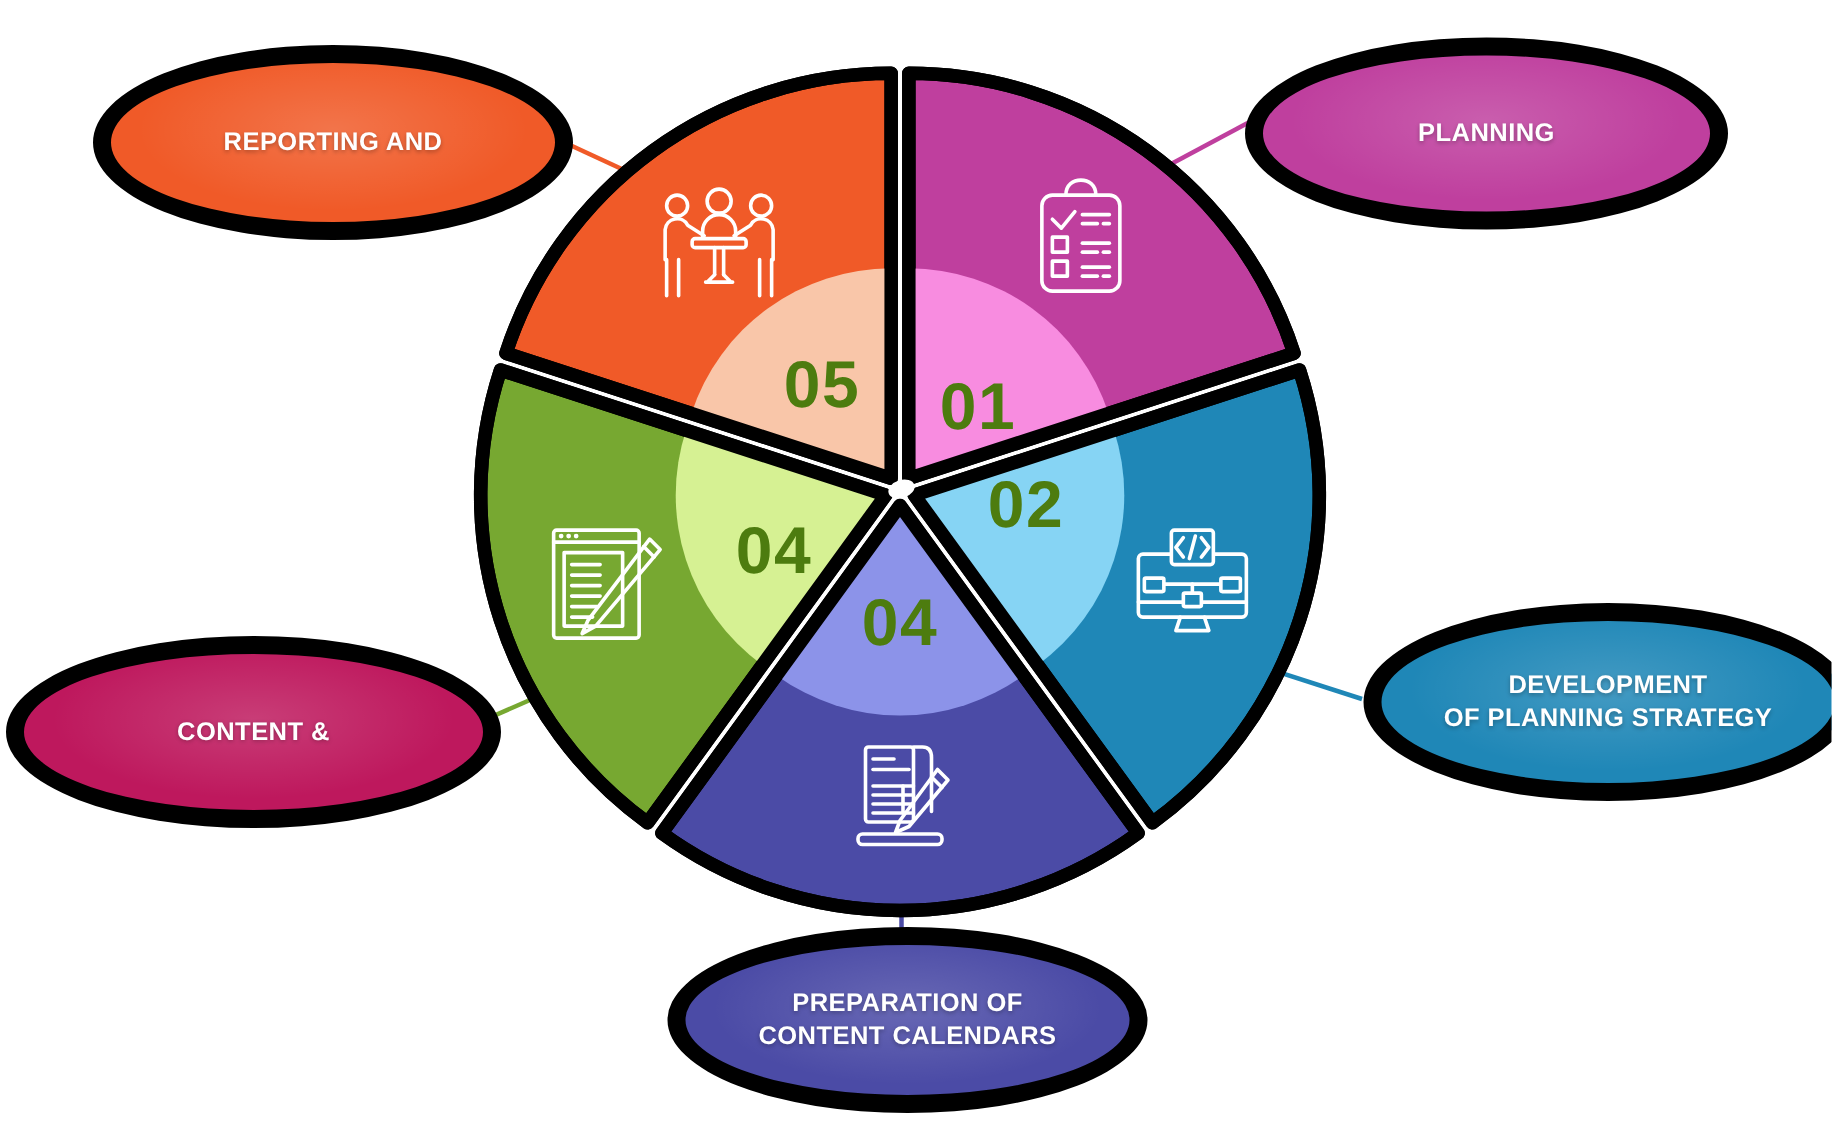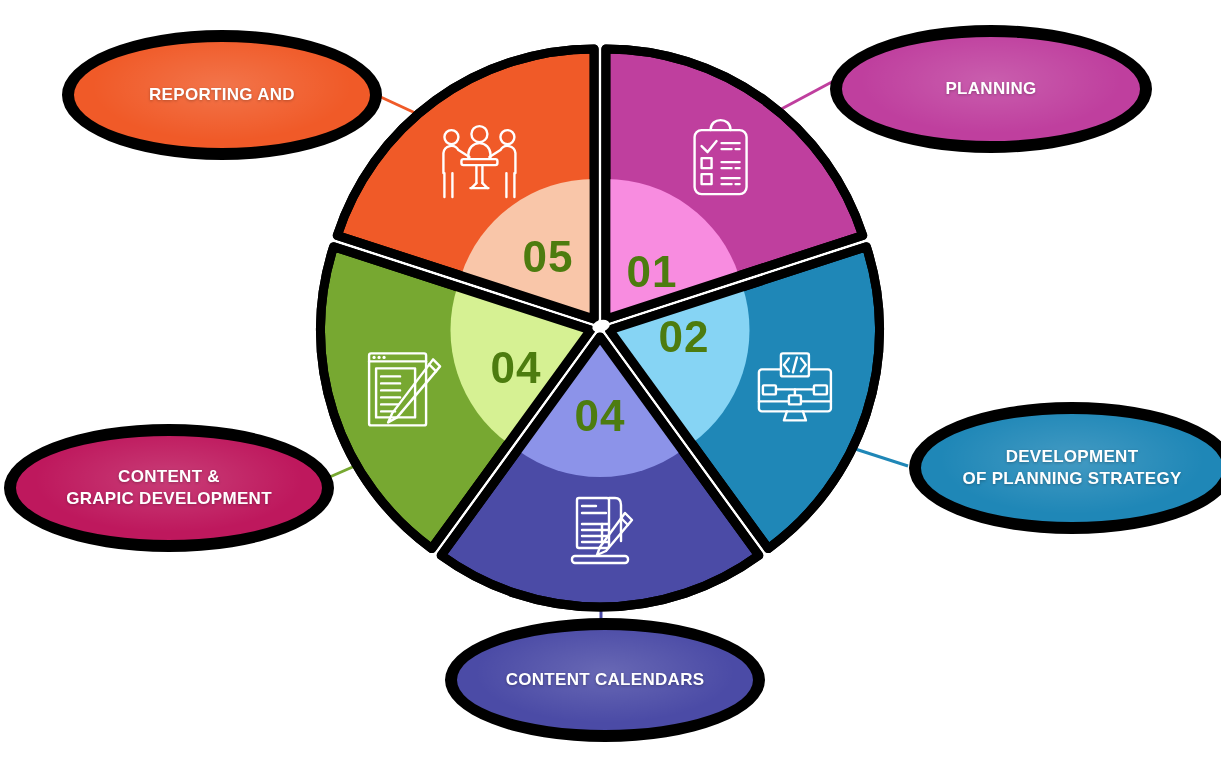--- a/index.html
+++ b/index.html
@@ -169,23 +169,23 @@
   <div class="num" id="num-05">05</div>
 
   <div class="bubble" id="bubble-01" style="background-color: rgb(191, 63, 158);">
     <span>PLANNING</span>
   </div>
   <div class="bubble" id="bubble-02" style="background-color: rgb(31, 135, 183);">
     <span>DEVELOPMENT</span>
     <span>OF PLANNING STRATEGY</span>
   </div>
   <div class="bubble" id="bubble-03" style="background-color: rgb(75, 75, 166);">
+    <span>PREPARATION OF</span>
     <span>CONTENT CALENDARS</span>
   </div>
   <div class="bubble" id="bubble-04" style="background-color: #be185d;">
     <span>CONTENT &amp;</span>
-    <span>GRAPIC DEVELOPMENT</span>
   </div>
   <div class="bubble" id="bubble-05" style="background-color: rgb(240, 90, 40);">
     <span>REPORTING AND</span>
   </div>
 
 </div>
 
 </body></html>

